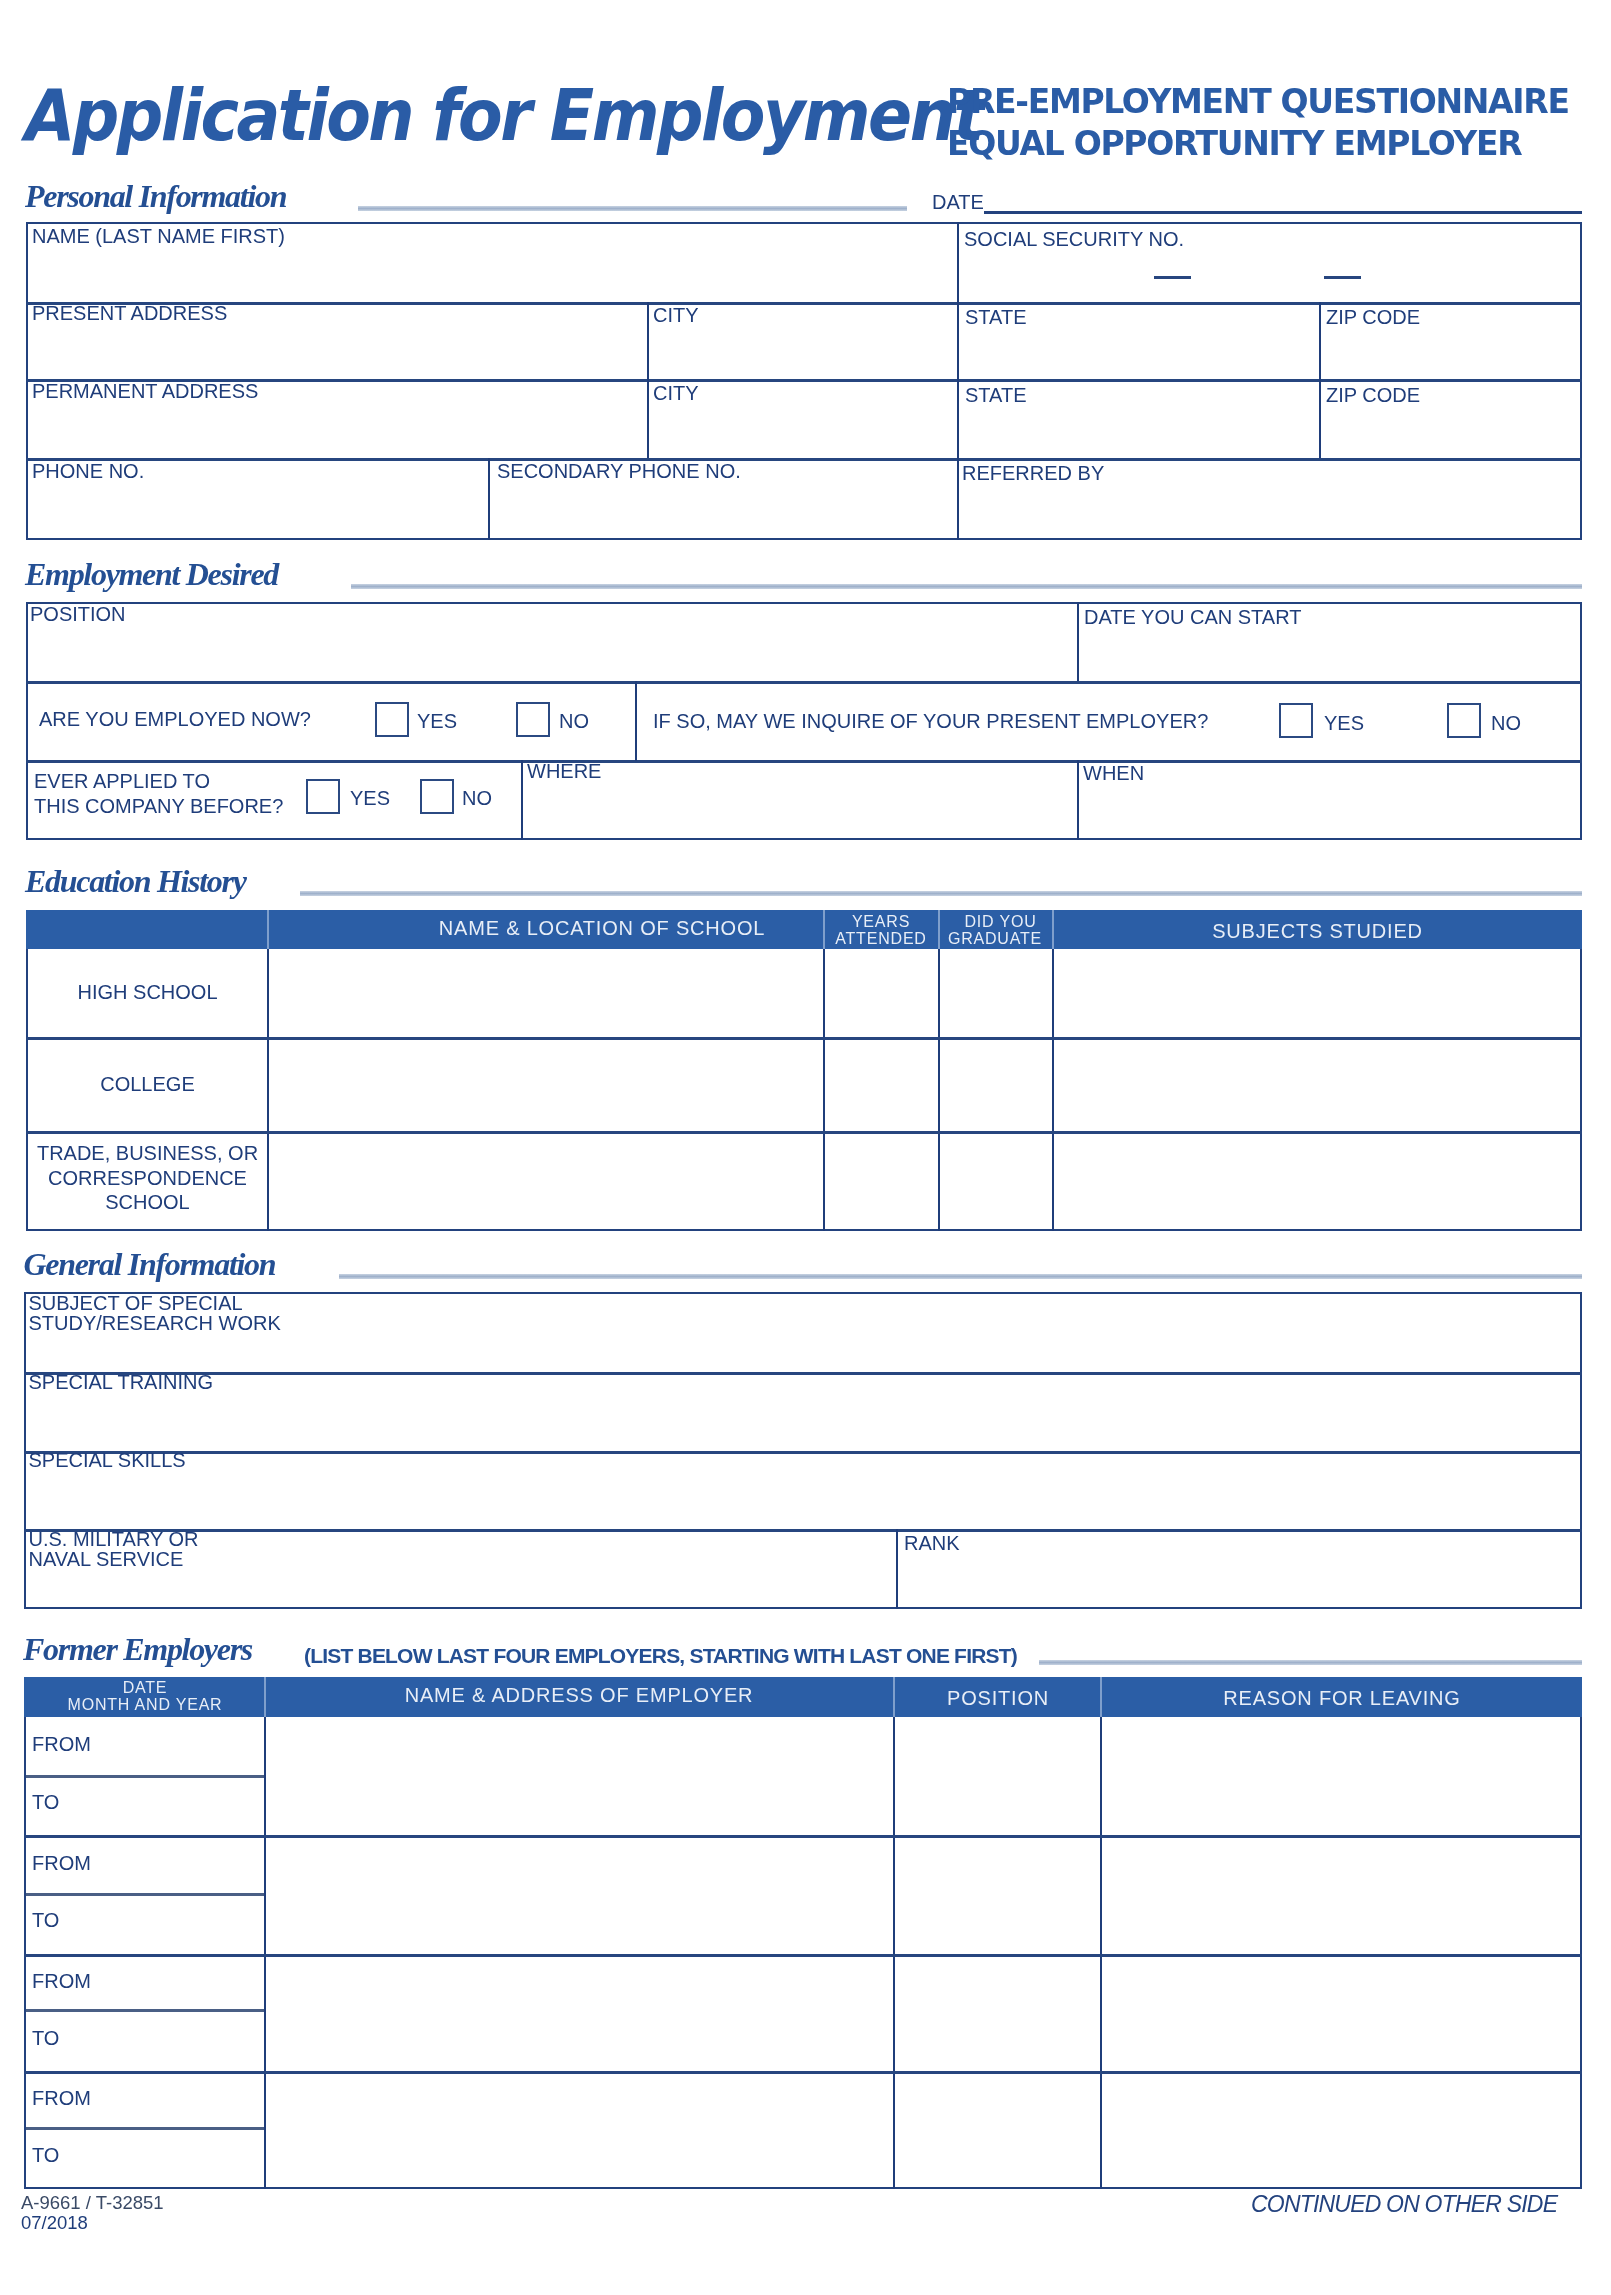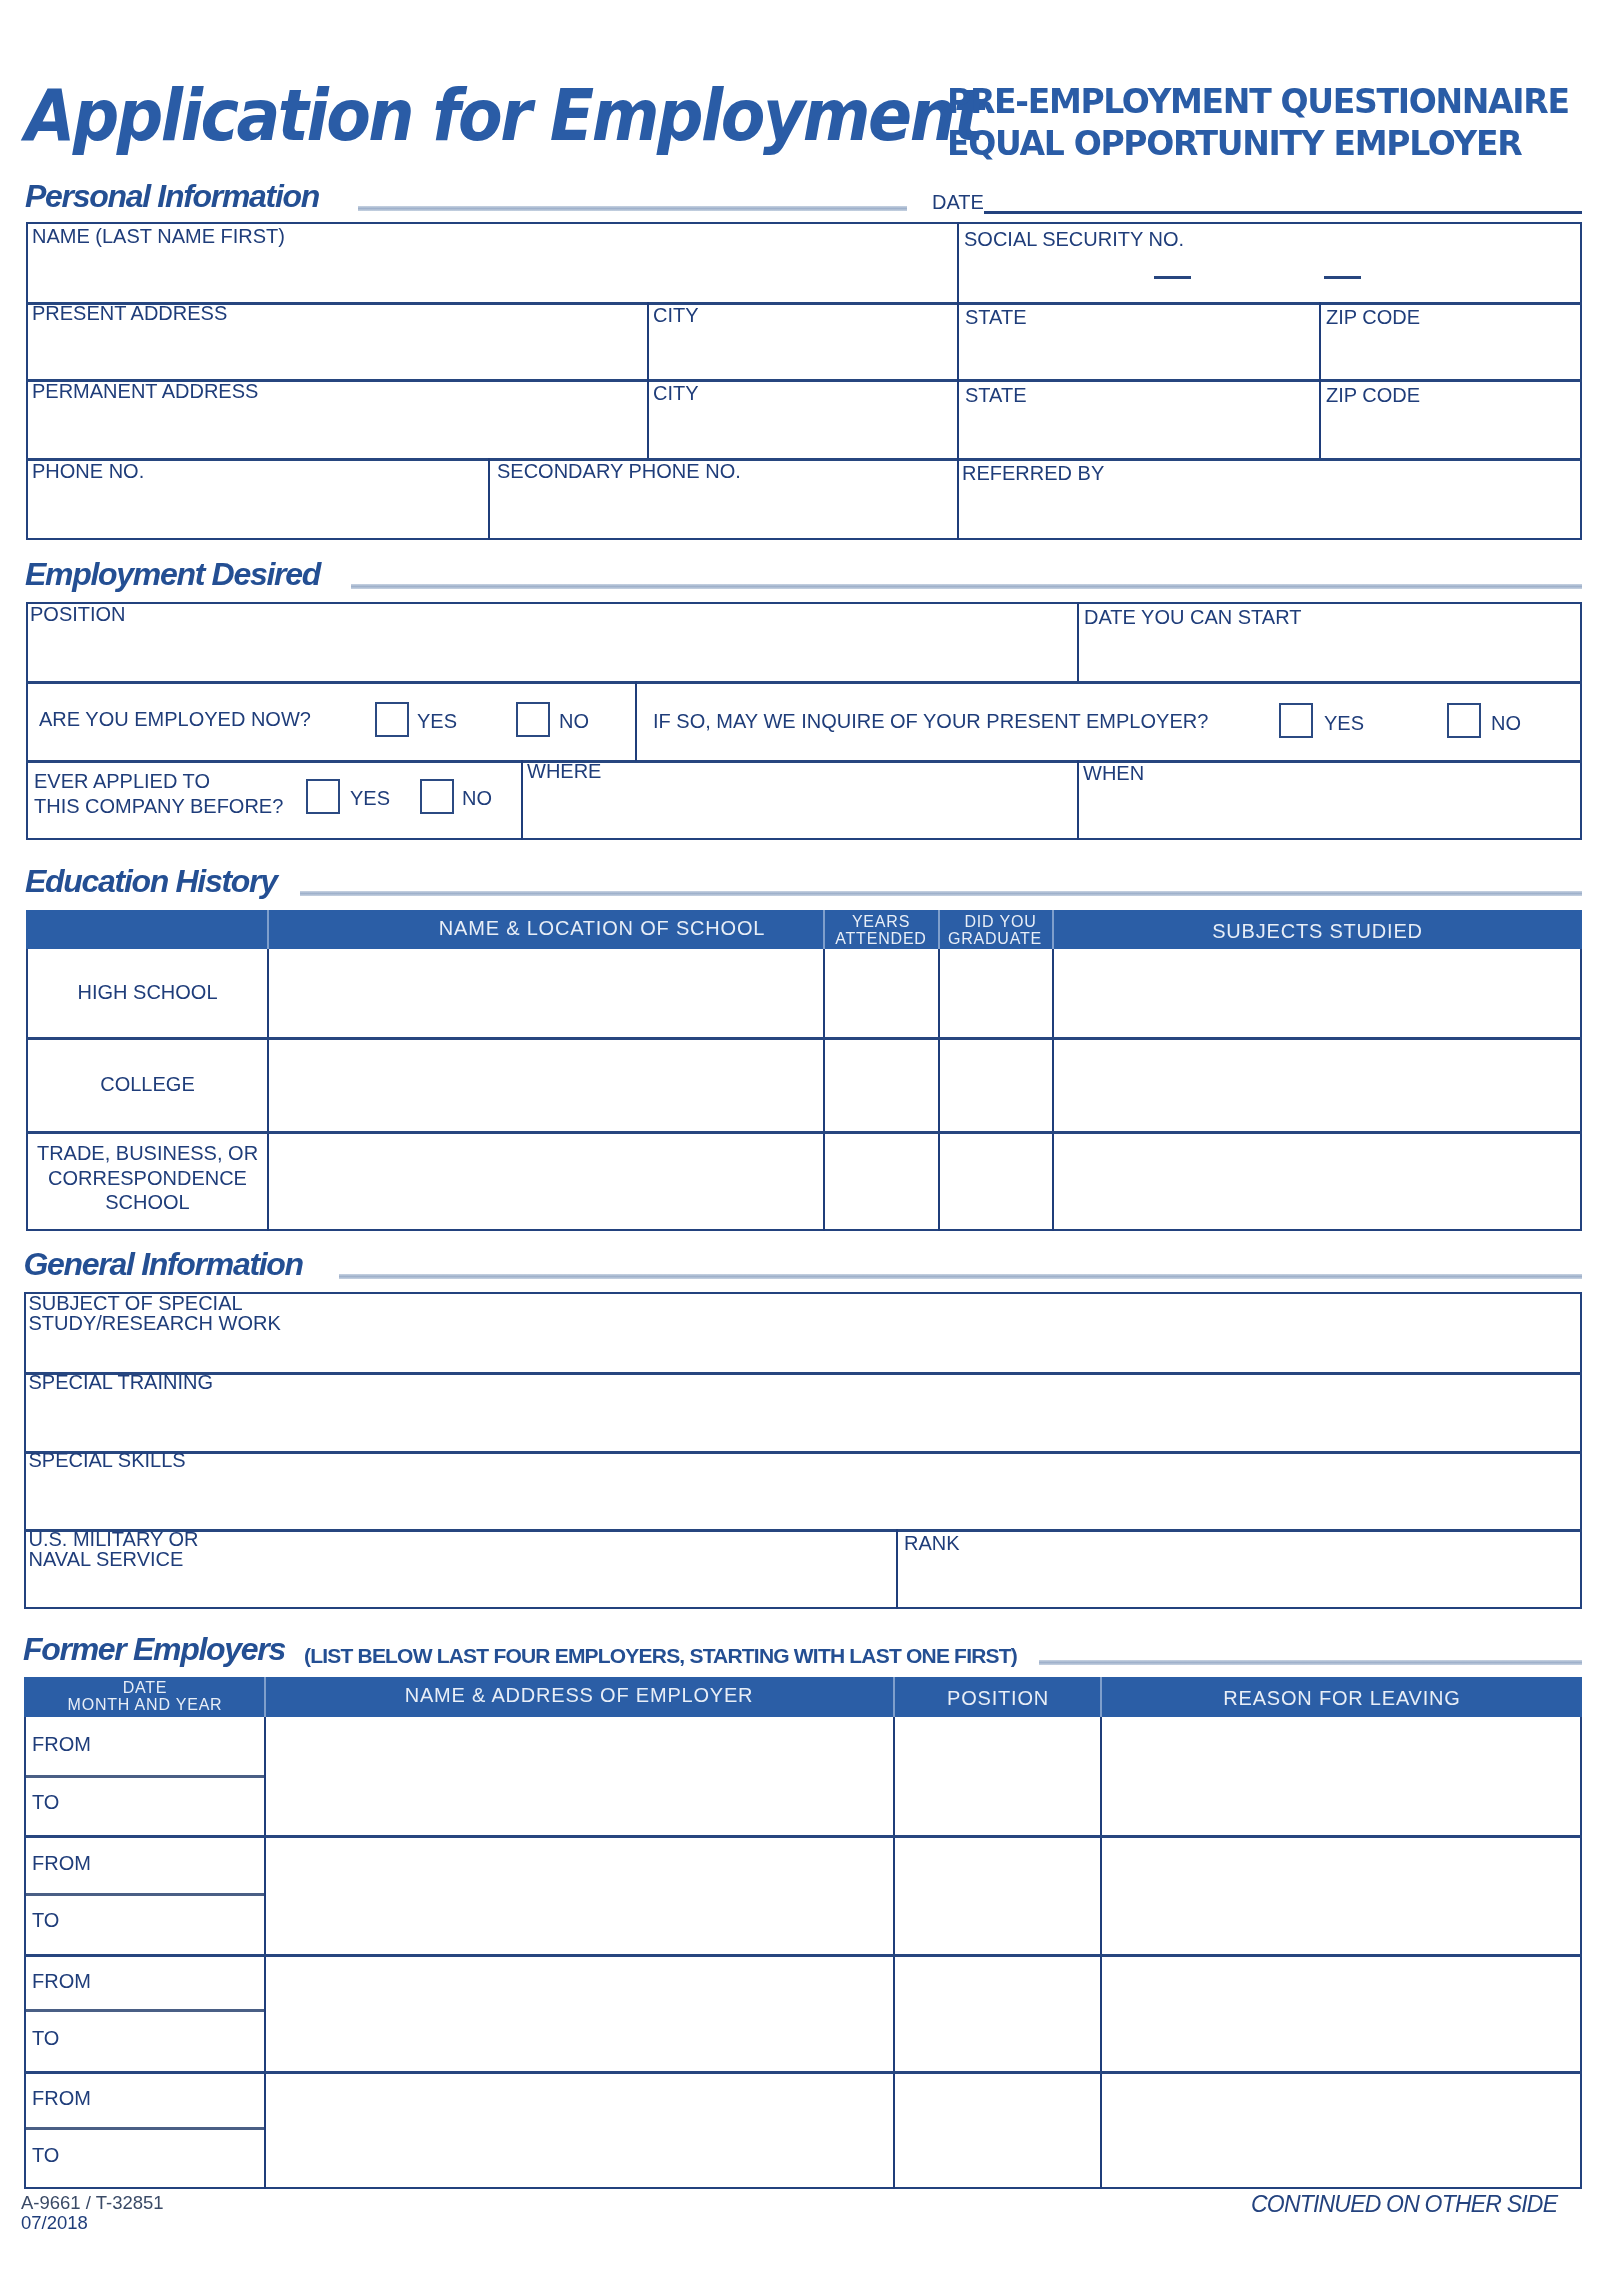--- a/index.html
+++ b/index.html
@@ -3,21 +3,21 @@
 <meta charset="utf-8">
 <style>
   html, body { margin: 0; padding: 0; background: #ffffff; }
   body { width: 1611px; height: 2295px; position: relative; overflow: hidden;
          font-family: "Liberation Sans", sans-serif; color: #1f3d7a; }
   .abs { position: absolute; }
   .title { left: 25px; top: 74px; font-family: "DejaVu Sans", sans-serif; font-weight: bold; font-style: italic;
            font-size: 65px; color: #2a5ca6; letter-spacing: -2.5px; transform: scaleY(1.1); transform-origin: left top; white-space: nowrap; }
   .subtitle { left: 911px; font-family: "DejaVu Sans", sans-serif; font-weight: bold; 
               font-size: 33px; color: #2a5ca6; letter-spacing: -1.3px; white-space: nowrap; margin-left: 36px; }
-  .section-h { font-family: Liberation Sans, sans-serif; font-weight: bold; font-style: italic; font-size: 32px;
+  .section-h { font-family: Liberation Serif, serif; font-weight: bold; font-style: italic; font-size: 32px;
                color: #244f93; letter-spacing: -1.3px; white-space: nowrap; text-align: center; }
   .section-rule { height: 5px; background: linear-gradient(#c8d3e2, #9fb1cb, #c8d3e2); }
   .date-label { font-size: 20px; color: #1f3d7a; }
   .date-line { height: 2.5px; background: #23427e; }
   .tbl { border: 2.5px solid #23427e; box-sizing: border-box; }
   .hline { position: absolute; height: 2.5px; background: #27467f; }
   .vline { position: absolute; width: 1.7px; background: #1f3d7a; }
   .lbl { position: absolute; font-size: 20px; color: #1f3d7a; line-height: 22px; white-space: nowrap; }
   .lbl.center { text-align: center; }
   .hdr-bar { position: absolute; background: #2b5ea6; }

